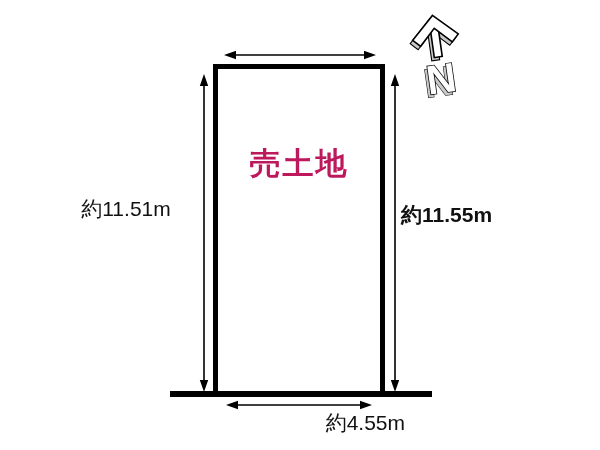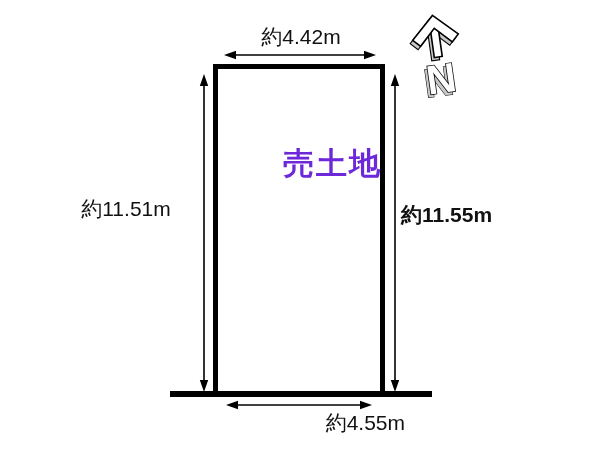--- a/index.html
+++ b/index.html
@@ -2,31 +2,30 @@
 <html><head>
 <meta charset="utf-8">
 <style>
   html,body{margin:0;padding:0;background:#ffffff;}
   body{width:600px;height:450px;font-family:"Liberation Sans","DejaVu Sans",sans-serif;}
   .canvas{position:relative;width:600px;height:450px;background:#ffffff;overflow:hidden;color:#000;}
   .abs{position:absolute;}
   .dim-label{position:absolute;font-size:21px;font-weight:500;color:#111;white-space:nowrap;line-height:24px;}
   .plot-rect{position:absolute;left:213px;top:64px;width:172px;height:333px;border:5px solid #000;border-bottom:none;box-sizing:border-box;background:#fff;}
   .road-line{position:absolute;left:170px;top:391px;width:262px;height:6px;background:#000;}
-  .plot-label{position:absolute;left:216px;top:147px;width:166px;text-align:right;color:#6d28d9;}
+  .plot-label{position:absolute;left:216px;top:147px;width:166px;text-align:center;color:#be185d;}
   .plot-label .l1{font-size:31px;line-height:33px;font-weight:600;letter-spacing:2px;}
   .plot-label .l2{font-size:30px;line-height:32px;font-weight:600;}
   svg{display:block;}
 </style>
 </head>
 <body>
 
 <div class="canvas">
 
-  <div class="dim-label" style="left:201px;top:25px;width:200px;text-align:center;">約4.42m</div>
   <svg class="abs" style="left:224px;top:48px;" width="152" height="14" viewBox="0 0 152 14">
     <line x1="4" y1="7" x2="148" y2="7" stroke="#000" stroke-width="1.6"></line>
     <polygon points="0,7 12,2.8 12,11.2" fill="#000"></polygon>
     <polygon points="152,7 140,2.8 140,11.2" fill="#000"></polygon>
   </svg>
 
   <div class="plot-rect"></div>
 
   <div class="plot-label">
     <div class="l1">売土地</div>

